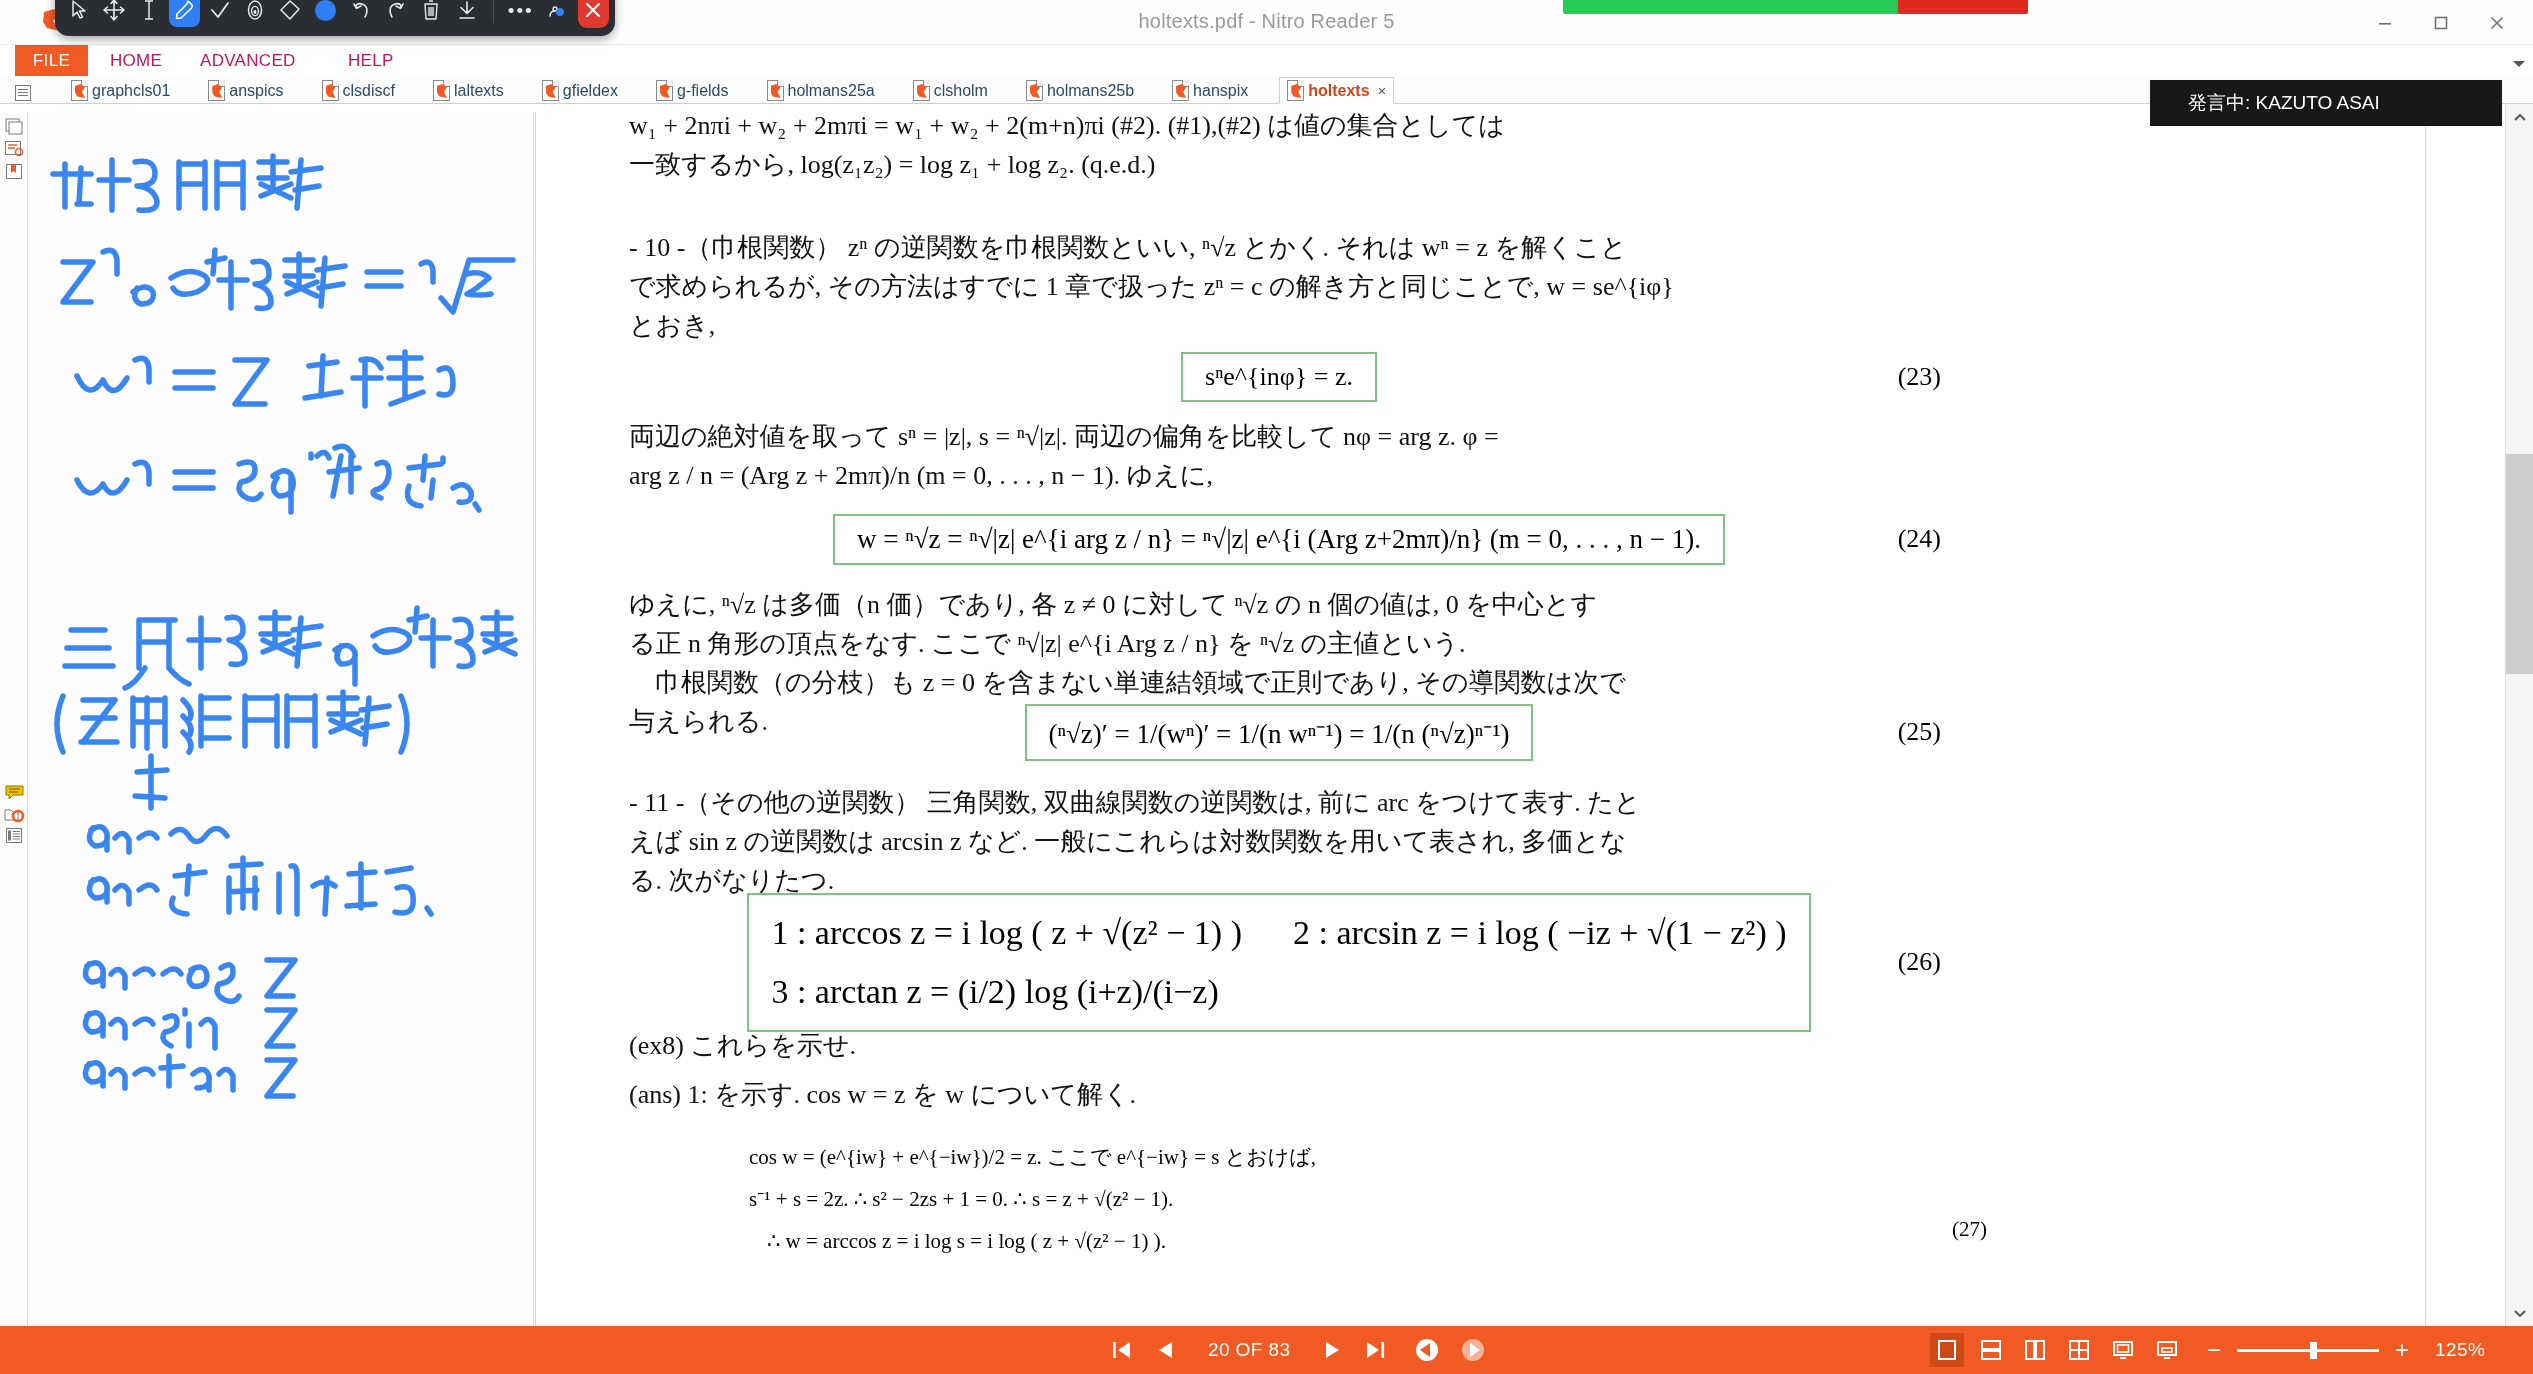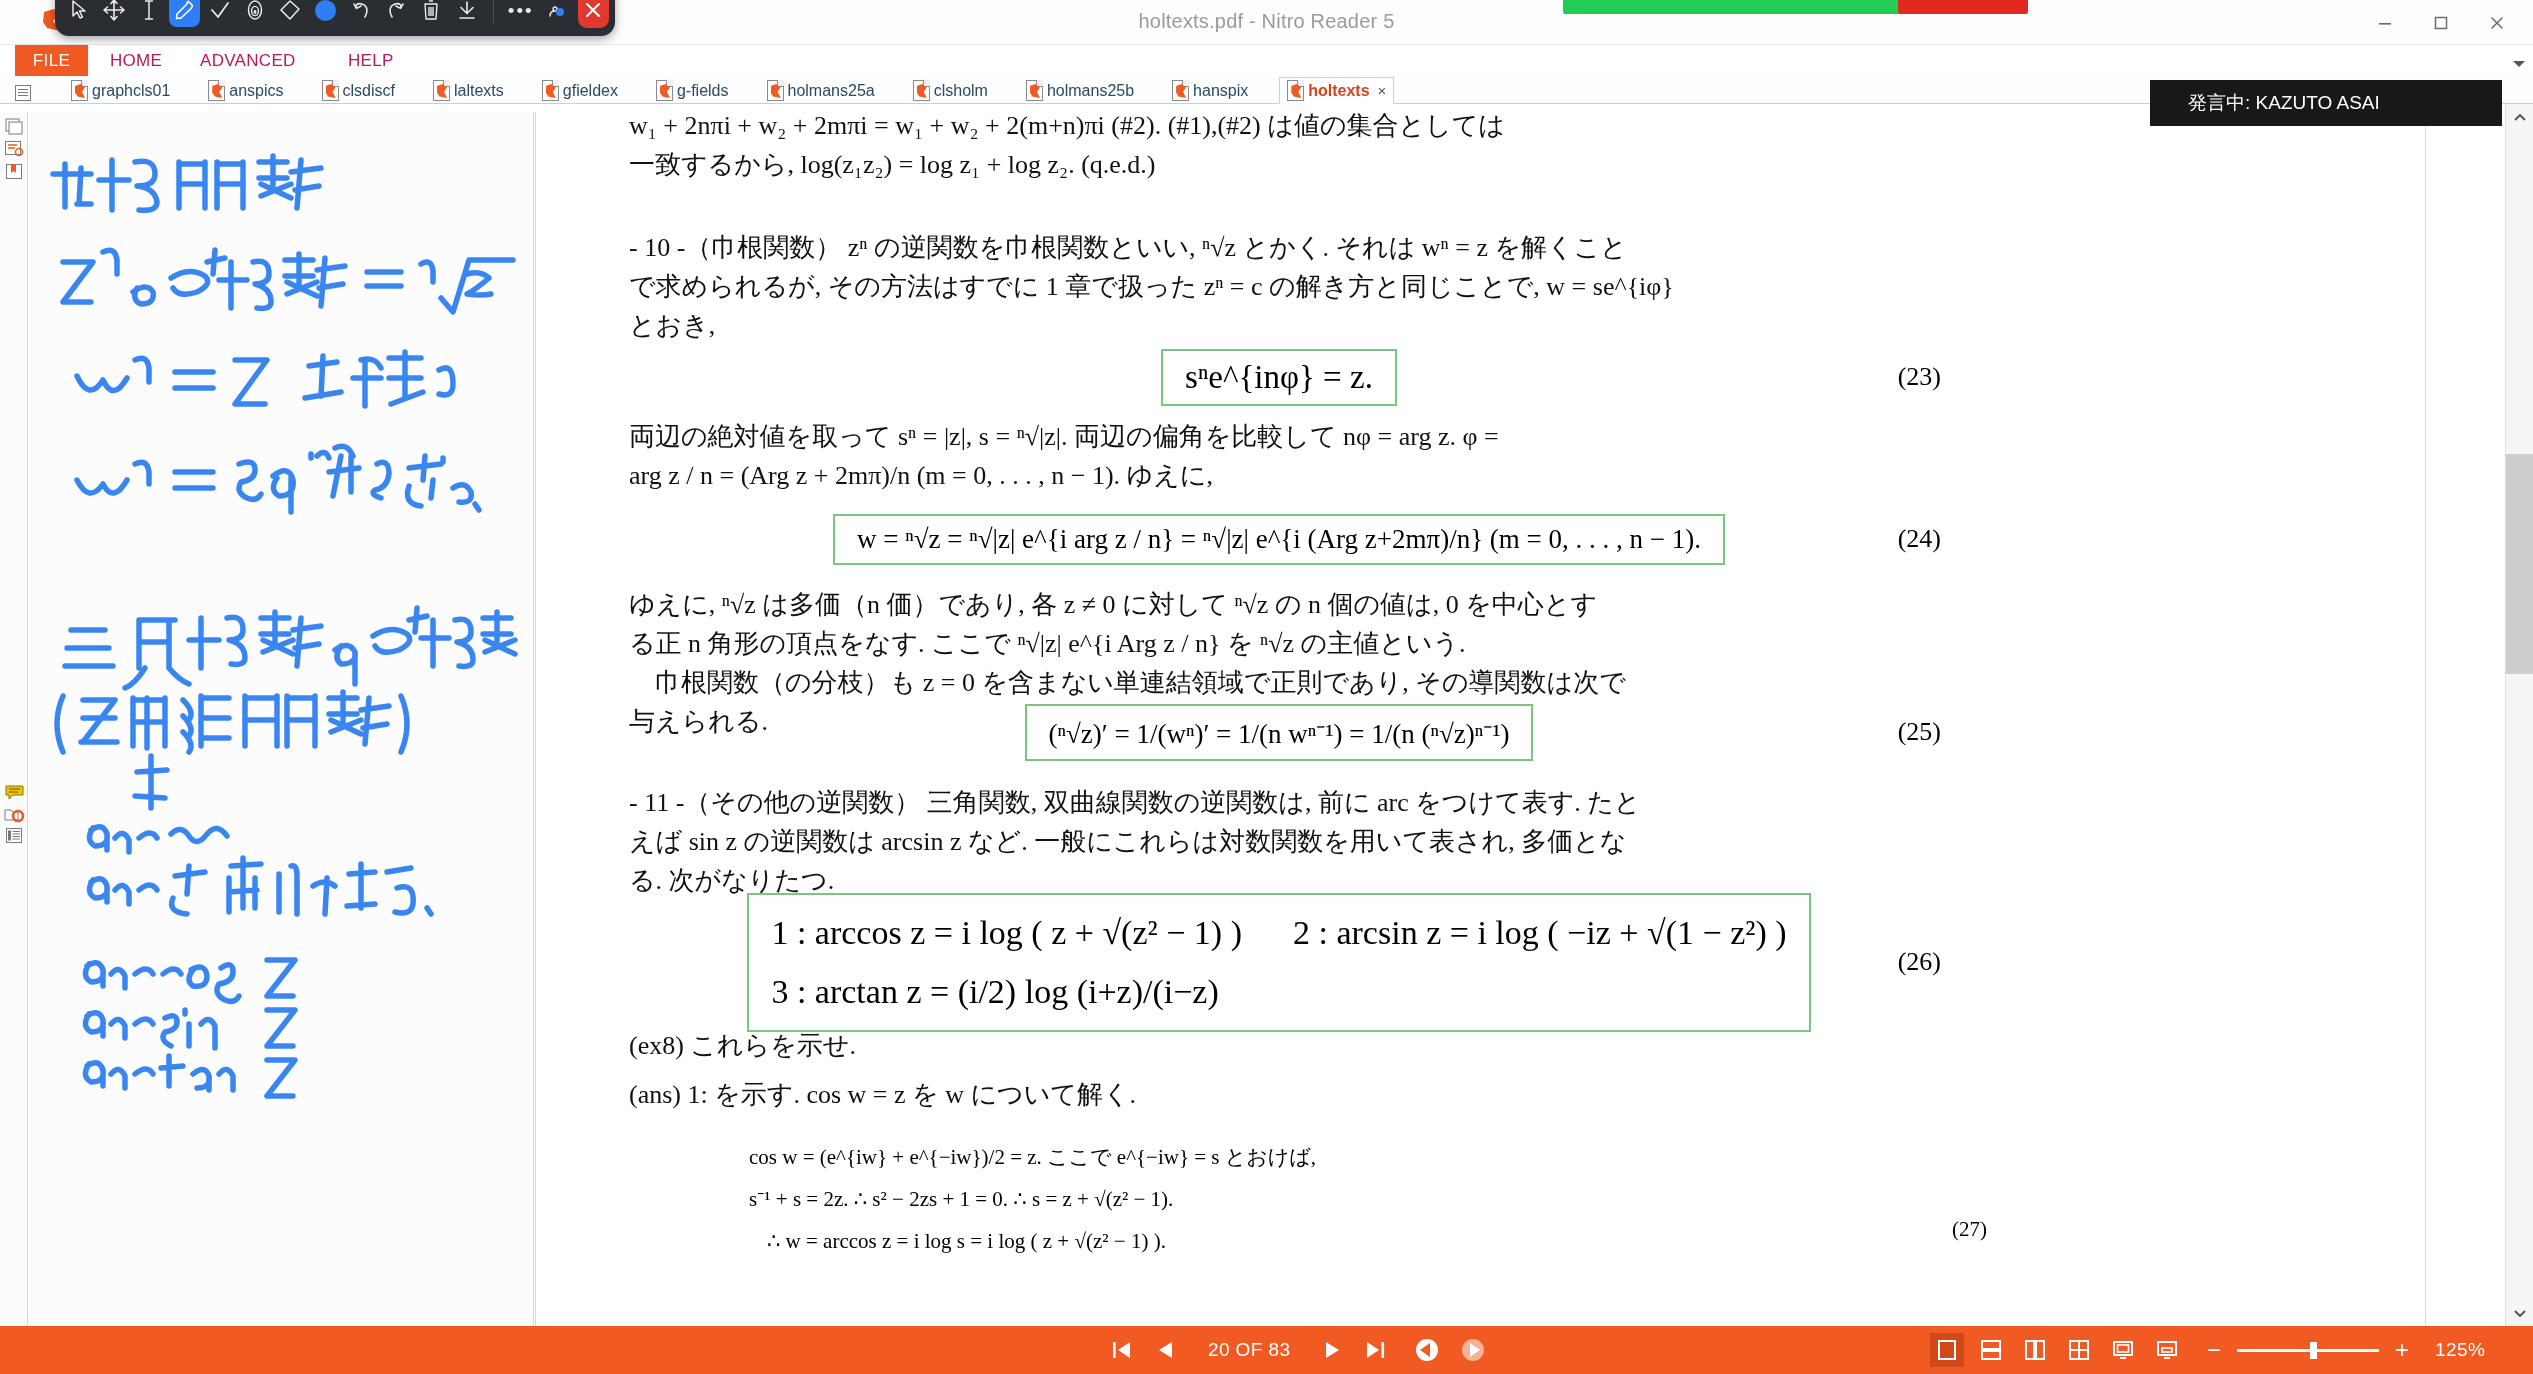--- a/index.html
+++ b/index.html
@@ -467,21 +467,21 @@
             <div>一致するから, log(z₁z₂) = log z₁ + log z₂.   (q.e.d.)</div>
           </div>
 
           <div class="ptext" style="margin-top:44px">
             <div><span>- 10 -</span><span>（巾根関数） zⁿ の逆関数を巾根関数といい, ⁿ√z とかく. それは wⁿ = z を解くこと</span></div>
             <div>で求められるが, その方法はすでに 1 章で扱った zⁿ = c の解き方と同じことで, w = se^{iφ}</div>
             <div>とおき,</div>
           </div>
 
           <div class="eqrow" style="margin-top:2px; height:60px">
-            <div class="eqbox" style="font-size:33px">
+            <div class="eqbox" style="font-size:26px">
               <span>sⁿe^{inφ} = z.</span>
             </div>
             <div class="eqnum">(23)</div>
           </div>
 
           <div class="ptext" style="margin-top:10px">
             <div>両辺の絶対値を取って sⁿ = |z|, s = ⁿ√|z|.  両辺の偏角を比較して nφ = arg z.  φ =</div>
             <div>arg z / n = (Arg z + 2mπ)/n  (m = 0, . . . , n − 1). ゆえに,</div>
           </div>
 

